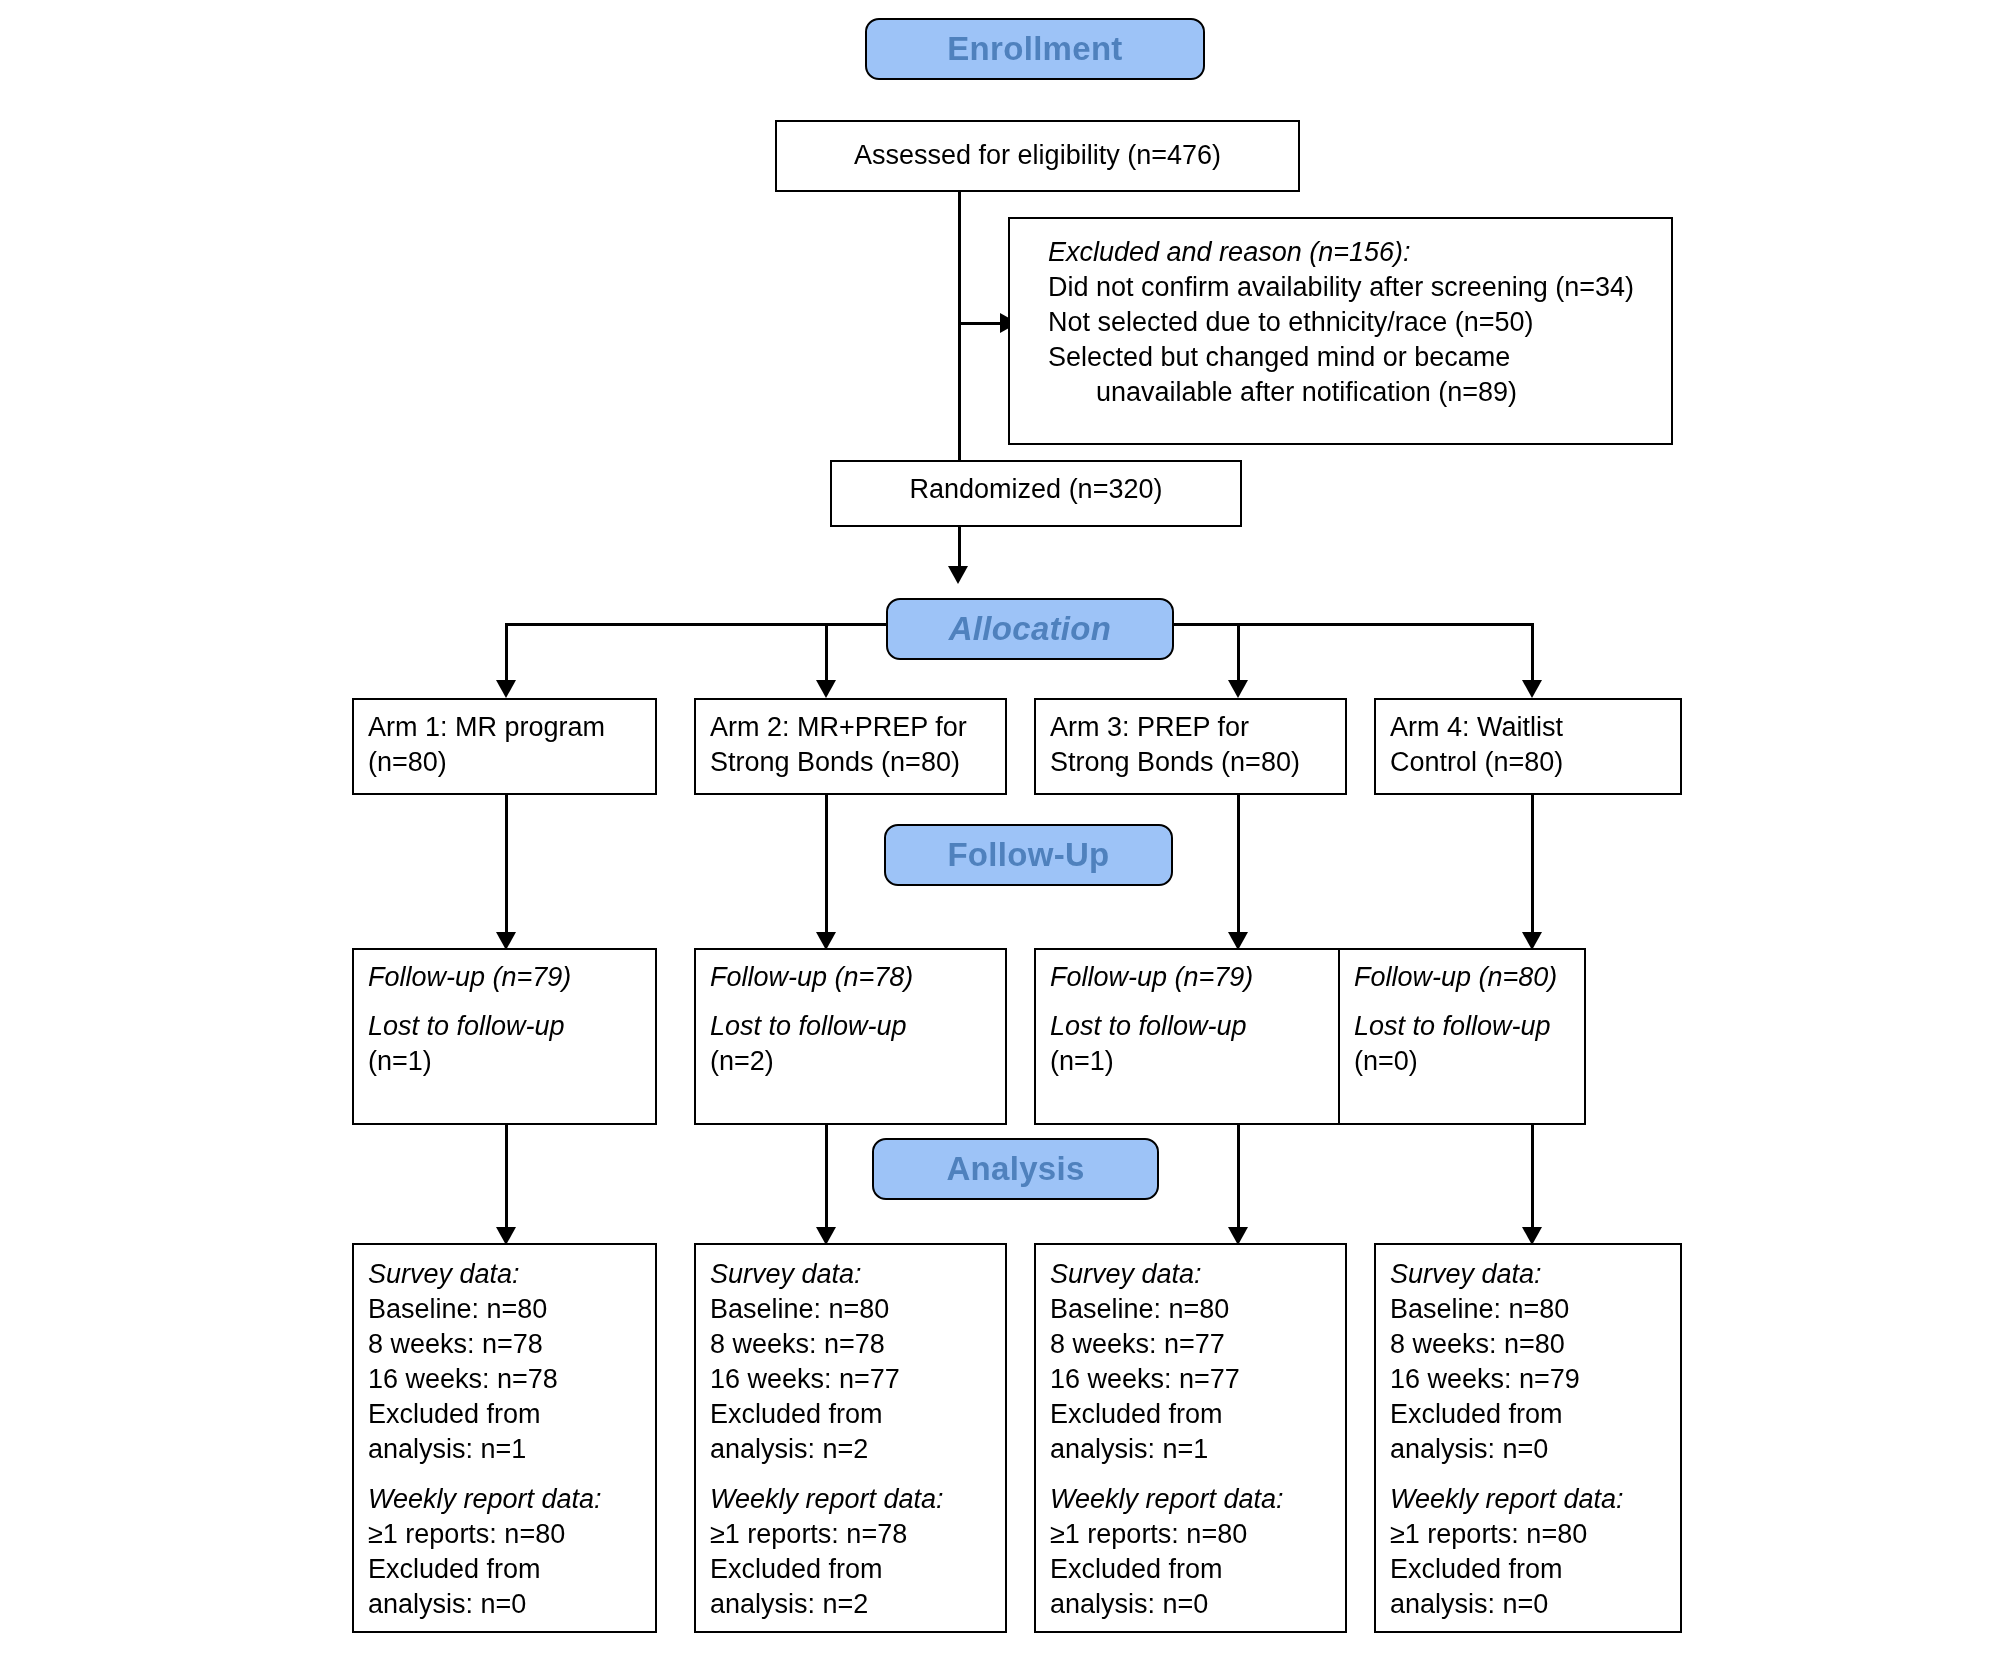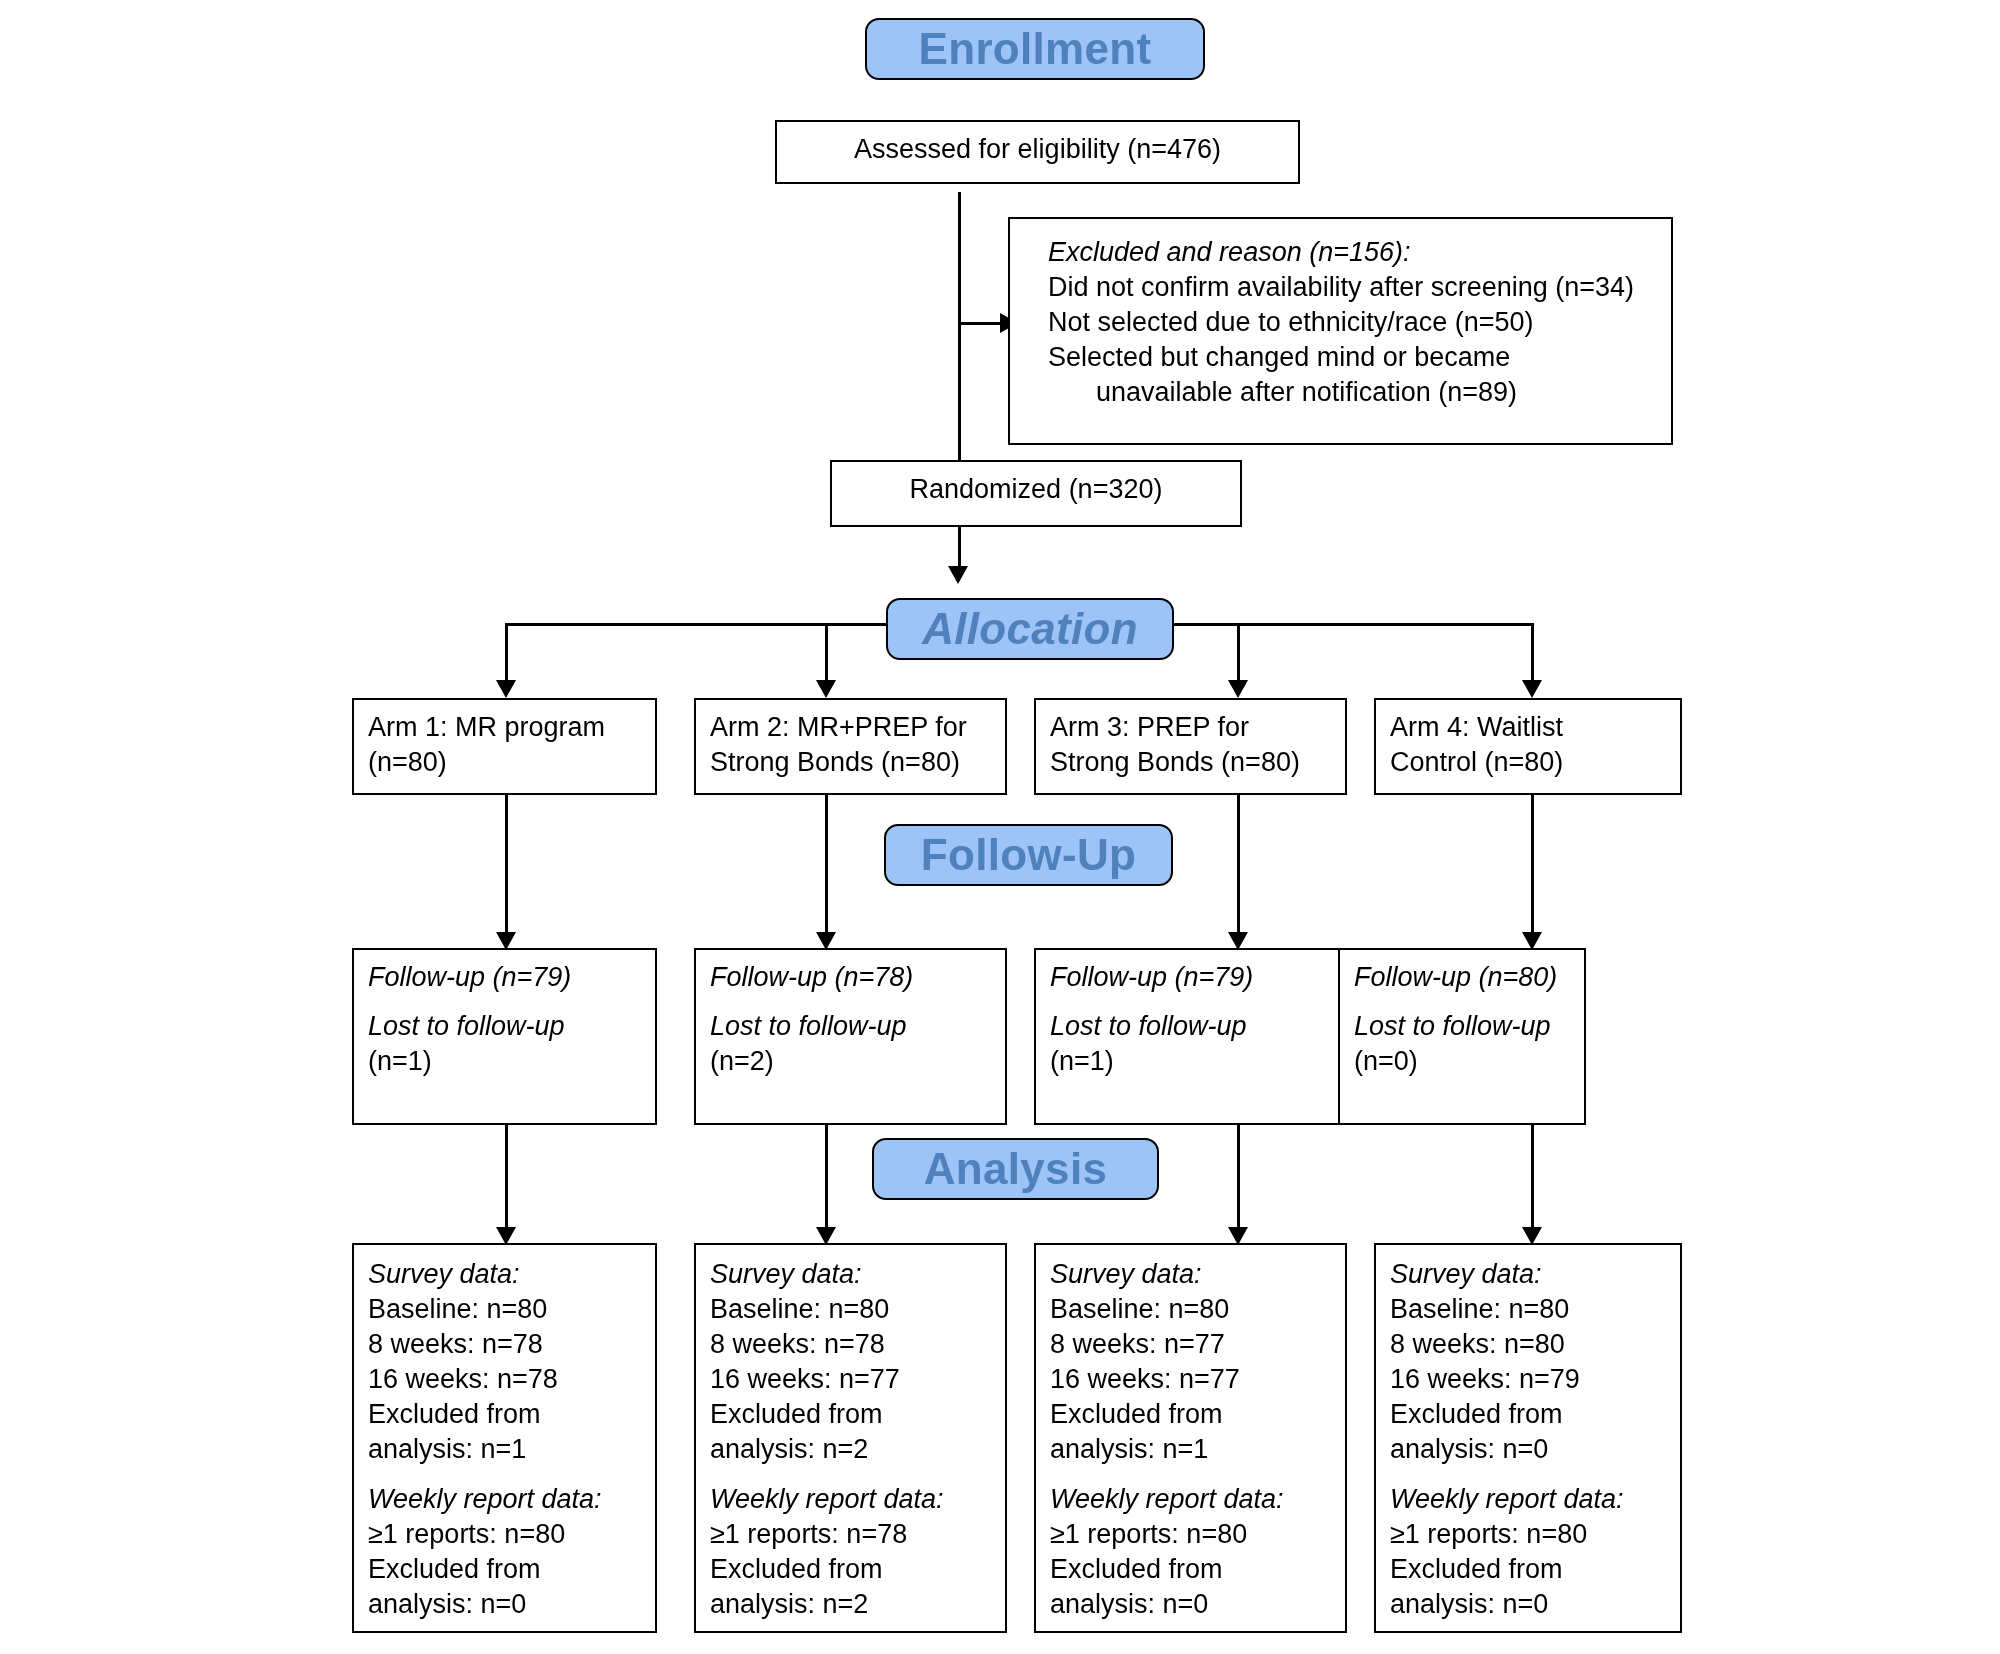--- a/index.html
+++ b/index.html
@@ -34,21 +34,21 @@
   .it { font-style: italic; }
 
   .banner {
     position: absolute;
     box-sizing: border-box;
     background: #9dc3f7;
     border: 2.5px solid #000000;
     border-radius: 14px;
     color: #4f81bd;
     font-weight: bold;
-    font-size: 44px;
+    font-size: 33px;
     display: flex;
     align-items: center;
     justify-content: center;
     letter-spacing: 0.3px;
     z-index: 5;
   }
 
   .vline {
     position: absolute;
     width: 3px;
@@ -80,21 +80,21 @@
 </style>
 </head>
 <body>
 
 <div id="canvas">
 
   <div class="banner" style="left:865px; top:18px; width:340px; height:62px;">
     <span>Enrollment</span>
   </div>
 
-  <div class="box centered" style="left:775px; top:120px; width:525px; height:64px; display:flex; align-items:flex-start; justify-content:center;">
+  <div class="box centered" style="left:775px; top:120px; width:525px; height:72px; display:flex; align-items:center; justify-content:center;">
     <span class="ln">Assessed for eligibility (n=476)</span>
   </div>
 
   <div class="vline" style="left:958px; top:192px; height:268px;"></div>
 
   <div class="hline" style="left:958px; top:322px; width:55px;"></div>
   <div class="arrow-right" style="left:1000px; top:313px;"></div>
 
   <div class="box" style="left:1008px; top:217px; width:665px; height:228px; padding:16px 38px;">
     <div class="ln it">Excluded and reason (n=156):</div>

